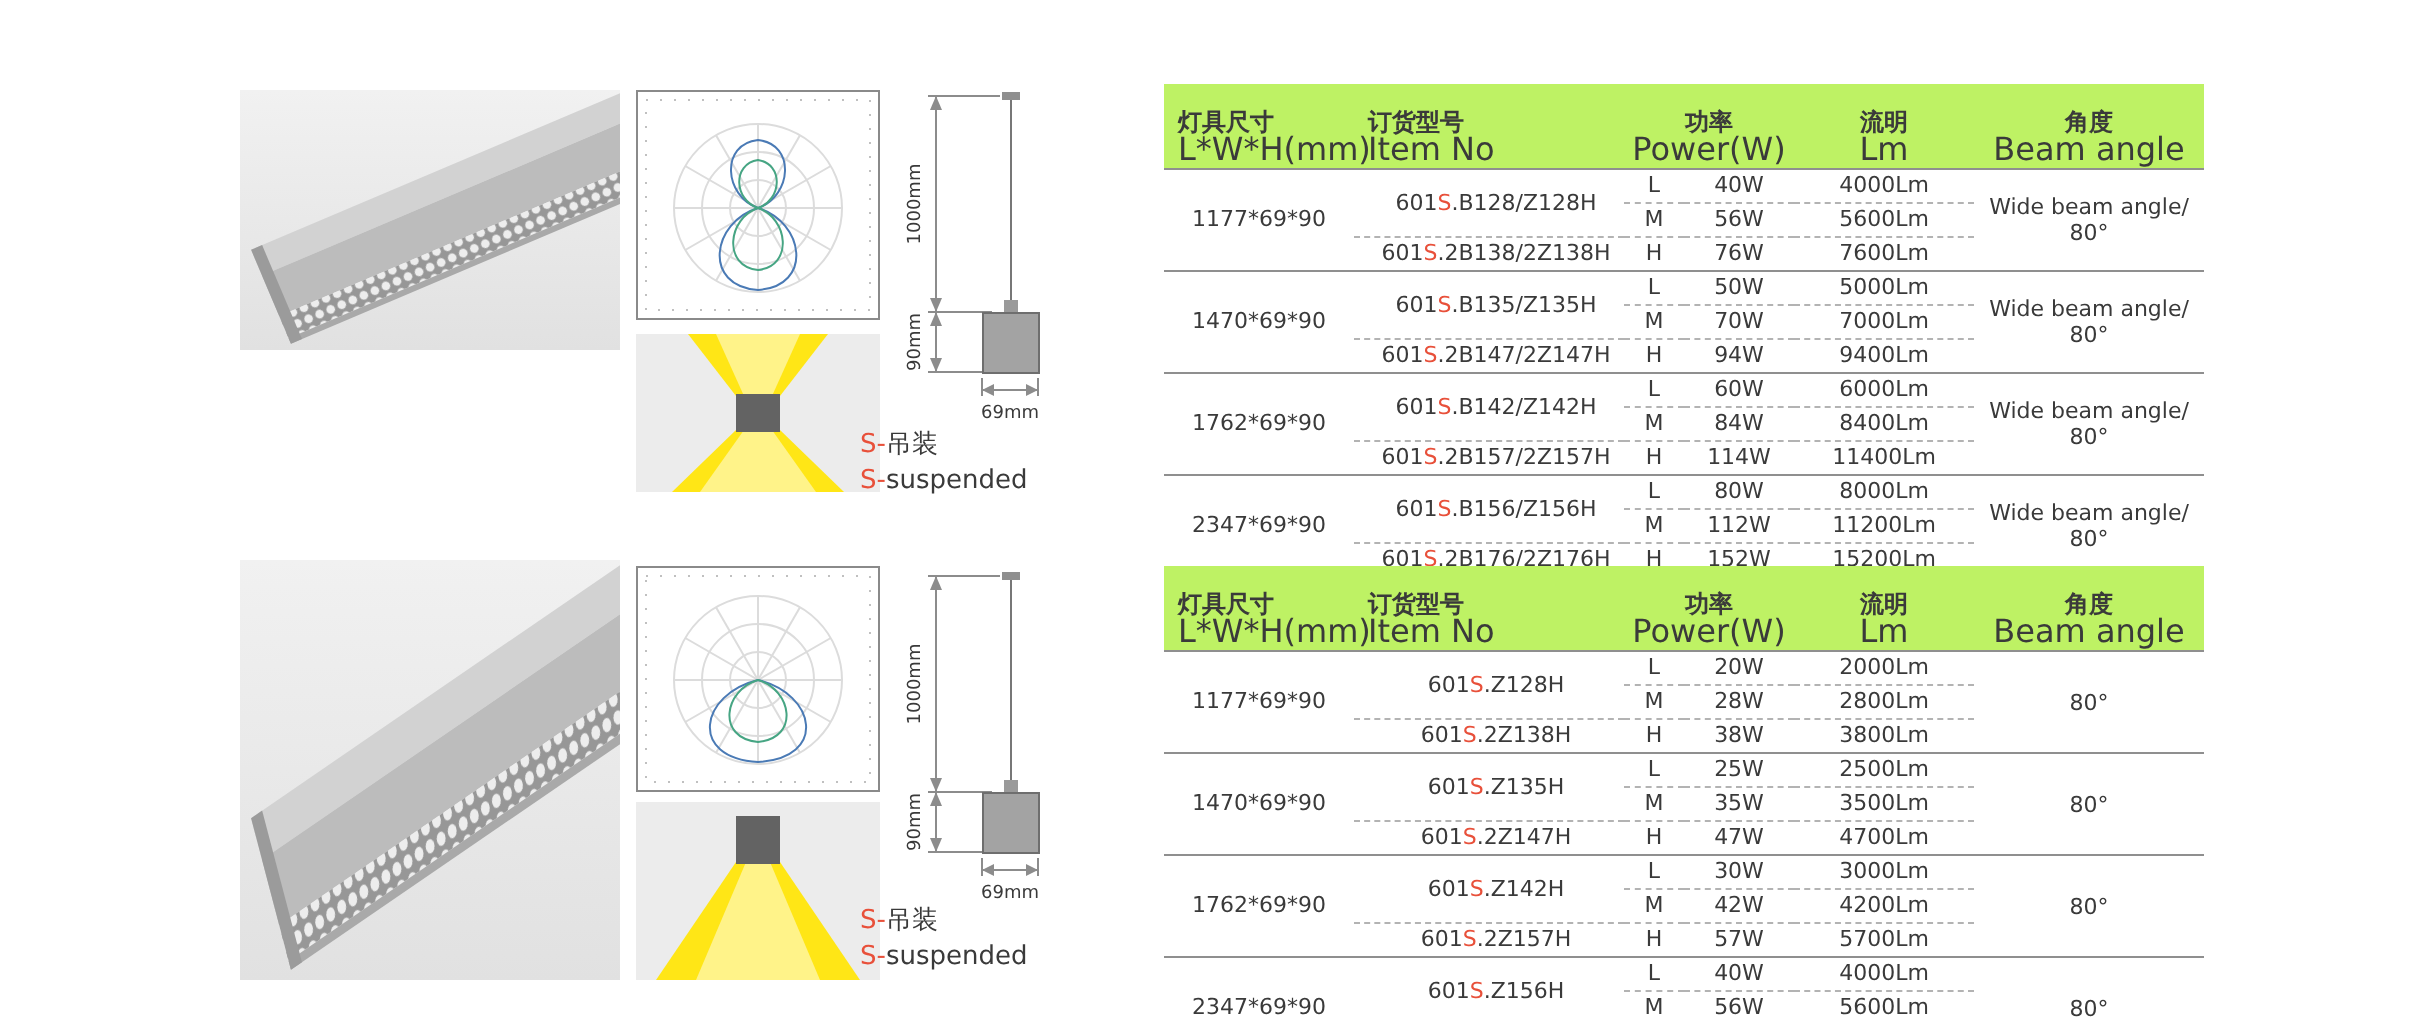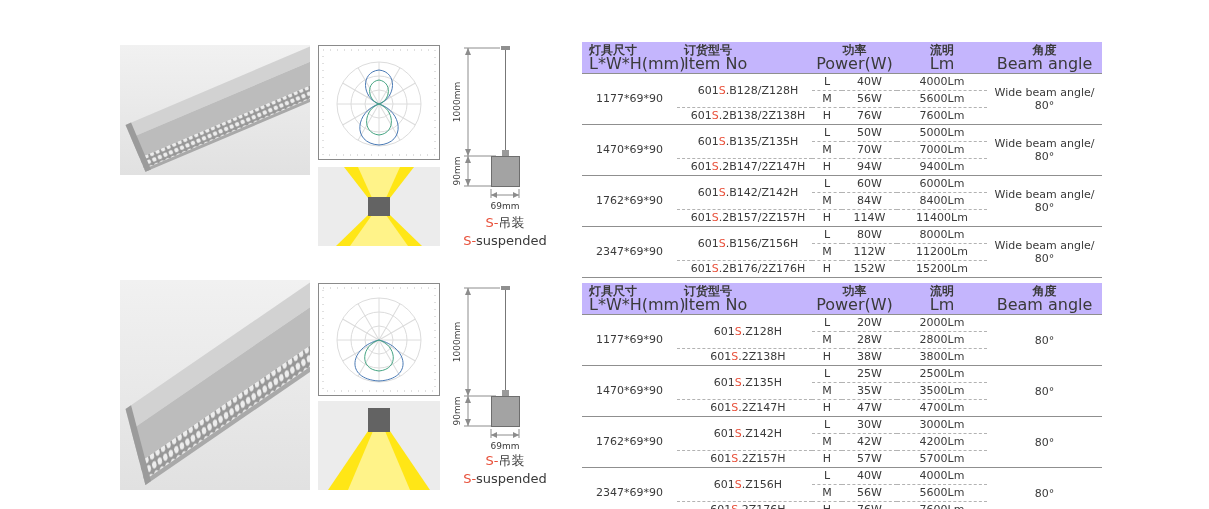--- a/index.html
+++ b/index.html
@@ -1,30 +1,30 @@
 <!DOCTYPE html>
 <html><head>
 <meta charset="utf-8">
 <style>
   html,body{margin:0;padding:0}
   body{width:1209px;height:509px;position:relative;background:#fff;overflow:hidden;
        font-family:"DejaVu Sans","Liberation Sans",sans-serif;color:#3a3a3a}
   .abs{position:absolute}
   .red{color:#e8503a}
   table.spec{border-collapse:collapse;width:520px;table-layout:fixed;font-size:11px;border-bottom:1px solid #8f8f8f}
-  .spec th{background:#c4b5fd;vertical-align:top;padding:1px 0 3px;font-weight:normal;text-align:center}
+  .spec th{background:#bef264;vertical-align:top;padding:12px 0 3px;font-weight:normal;text-align:center}
   .spec th.tl{text-align:left;padding-left:7px}
   .hcn{font-size:12px;font-weight:bold;line-height:15px}
   .hen{font-size:16px;line-height:12px}
   .spec td{height:16px;line-height:14px;vertical-align:middle;text-align:center;padding:0}
   .spec td.c-item{text-align:center;padding-left:7px}
   .spec tbody tr:first-child td{border-top:1px solid #8f8f8f}
   .spec td.dash{border-top:1px dashed #b3b3b3}
   .spec td.c-angle div{line-height:13px}
-  .susp-label{text-align:center;font-size:13px;line-height:18px}
+  .susp-label{text-align:left;font-size:13px;line-height:18px}
   svg text{font-family:"DejaVu Sans","Liberation Sans",sans-serif}
 </style>
 </head>
 <body>
 
 <div class="abs" style="left:120px;top:45px;width:190px;height:130px">
   <svg width="100%" height="100%" viewBox="0 0 190 130" preserveAspectRatio="none">
     <defs>
       <linearGradient id="pbgA" x1="0" y1="0" x2="0" y2="1">
         <stop offset="0" stop-color="#f1f1f1"></stop>

